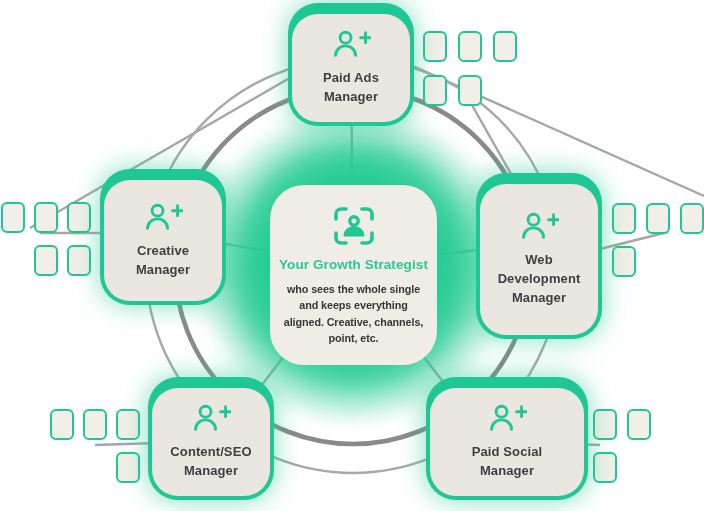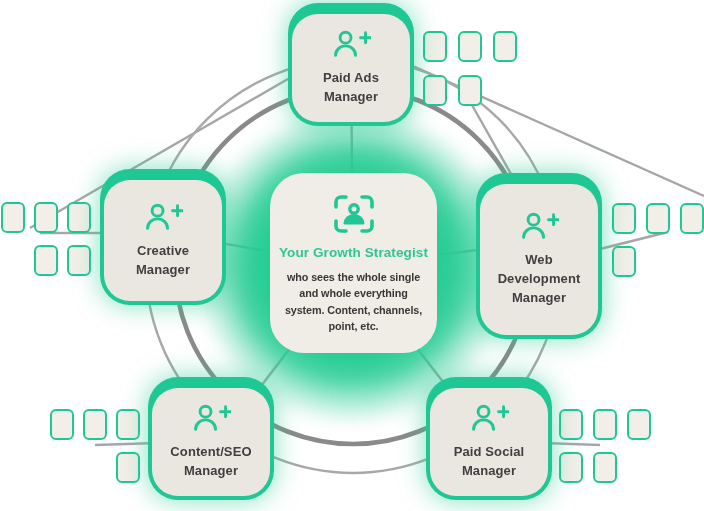--- a/index.html
+++ b/index.html
@@ -52,25 +52,25 @@
     display:flex;flex-direction:column;align-items:center;justify-content:center;gap:9px;
   }
   .card .label{
     width:88px;text-align:center;font-size:13px;font-weight:600;letter-spacing:.1px;
     color:var(--text_dark,#3f3f3f);line-height:1.45;
   }
   #card-paid-ads{left:288px;top:3px;width:126px;height:123px;}
   #card-creative{left:100px;top:169px;width:126px;height:136px;text-decoration:underline;}
   #card-web-dev{left:476px;top:173px;width:126px;height:166px;}
   #card-content-seo{left:148px;top:377px;width:126px;height:123px;}
-  #card-paid-social{left:426px;top:377px;width:126px;height:123px;}
+  #card-paid-social{left:426px;top:377px;width:126px;height:123px;padding-left:36px;}
 
   
   .center-card{
-    position:absolute;z-index:5;left:270px;top:173px;width:167px;height:180px;
+    position:absolute;z-index:5;left:270px;top:185px;width:167px;height:180px;
     background:#f0ede6;border-radius:34px;box-sizing:border-box;
     display:flex;flex-direction:column;align-items:center;justify-content:center;
     gap:9px;padding:10px 4px;
   }
   .center-title{
     font-size:13.5px;font-weight:700;color:var(--title_green,#2cc795);
     text-align:center;letter-spacing:.1px;
   }
   .center-desc{
     font-size:10.8px;font-weight:600;color:#373737;text-align:center;line-height:1.5;
@@ -210,19 +210,19 @@
         <path d="M31 5 h5 a5 5 0 0 1 5 5 v5"></path>
         <path d="M41 29 v5 a5 5 0 0 1 -5 5 h-5"></path>
         <path d="M15 39 h-5 a5 5 0 0 1 -5 -5 v-5"></path>
       </g>
       <circle cx="23" cy="17" r="4.2" fill="none" stroke="#1fc795" stroke-width="3.4"></circle>
       <path d="M13.5 31.5 a9.5 8.5 0 0 1 19 0 z" fill="#1fc795" stroke="#1fc795" stroke-width="2" stroke-linejoin="round"></path>
     </svg>
     <div class="center-title">Your Growth Strategist</div>
     <div class="center-desc">
       <div>who sees the whole single</div>
-      <div>and whole everything</div>
-      <div>system. Content, channels,</div>
+      <div>and keeps everything</div>
+      <div>aligned. Creative, channels,</div>
       <div>point, etc.</div>
     </div>
   </div>
 
 </div>
 
 </body></html>

